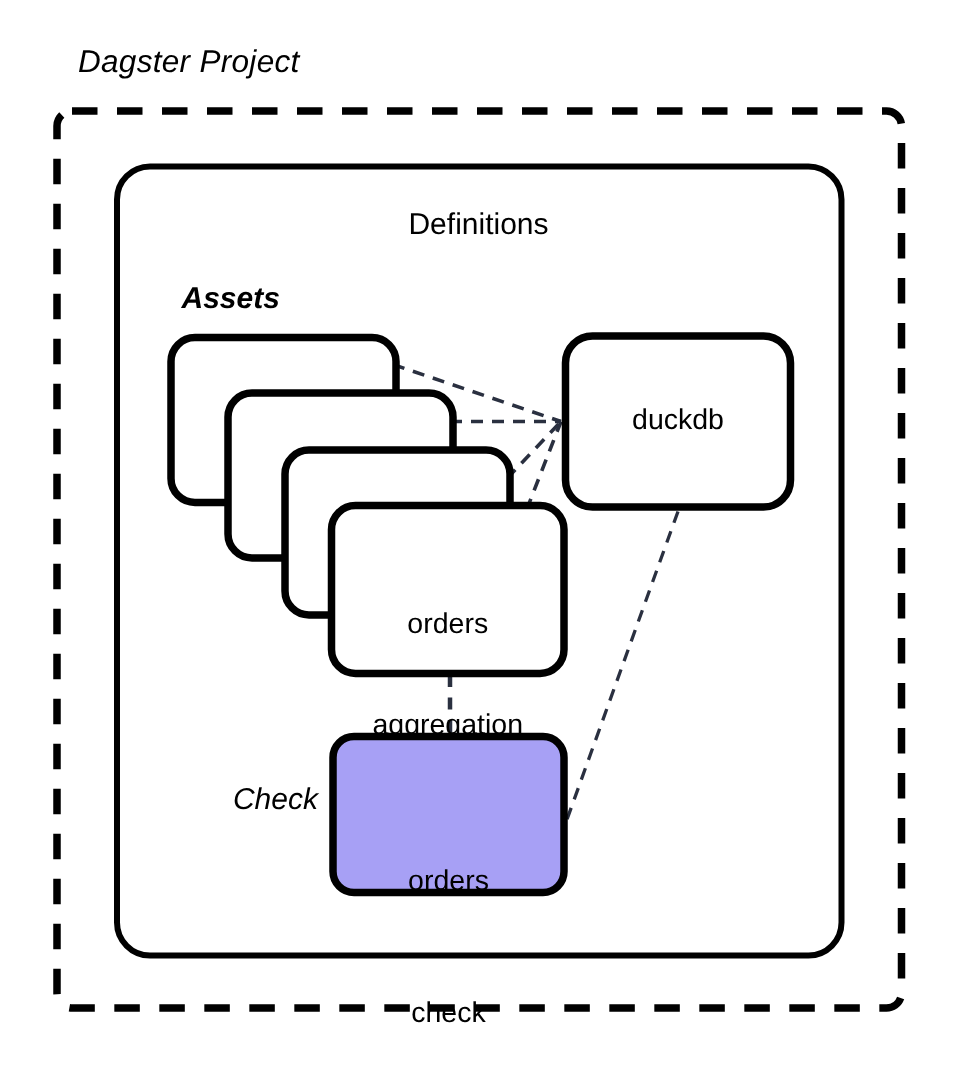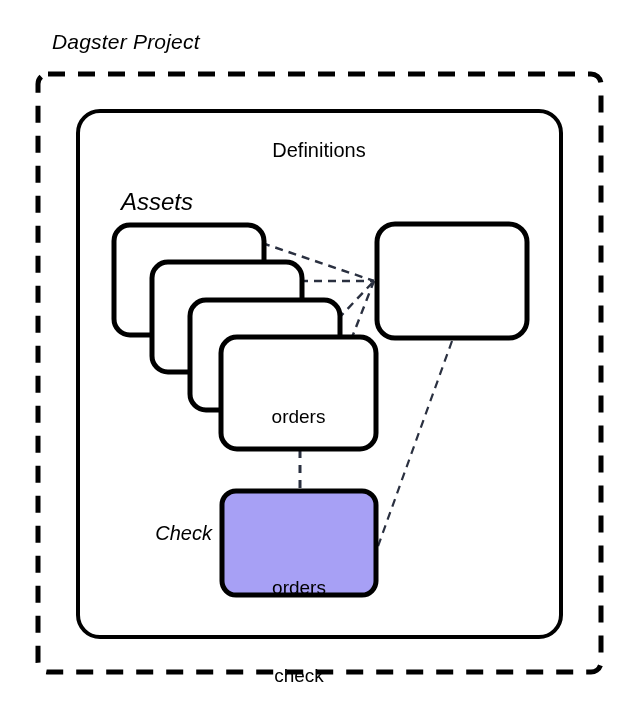--- a/index.html
+++ b/index.html
@@ -37,23 +37,23 @@
     font-style: italic;
     font-weight: 500;
     letter-spacing: 0.2px;
   }
   .lbl-group {
     font-size: 20px;
     font-style: normal;
     font-weight: 400;
   }
   .lbl-sub {
-    font-size: 24px;
+    font-size: 20px;
     font-style: italic;
-    font-weight: 400;
+    font-weight: 700;
   }
   .lbl-node {
     font-size: 19px;
     font-style: normal;
     font-weight: 400;
     text-align: center;
   }
   .lbl-sidelabel {
     font-size: 20px;
     font-style: italic;
@@ -98,21 +98,23 @@
 
   <div class="lbl lbl-sub" style="left:121px; top:188px;">Assets</div>
 
 
   <div class="lbl lbl-sidelabel" style="left:112px; top:461px; width:100px;">
     <div>Check</div>
   </div>
 
   <div class="lbl lbl-node" style="left:221px; top:361px; width:155px;">
     <div>orders</div>
+    <div>aggregation</div>
   </div>
 
+  <div class="lbl lbl-node" style="left:377px; top:270px; width:150px;">duckdb</div>
 
   <div class="lbl lbl-node" style="left:222px; top:514px; width:154px; line-height:1.55;">
     <div>orders</div>
     <div>check</div>
   </div>
 
 </div>
 
 </body></html>

